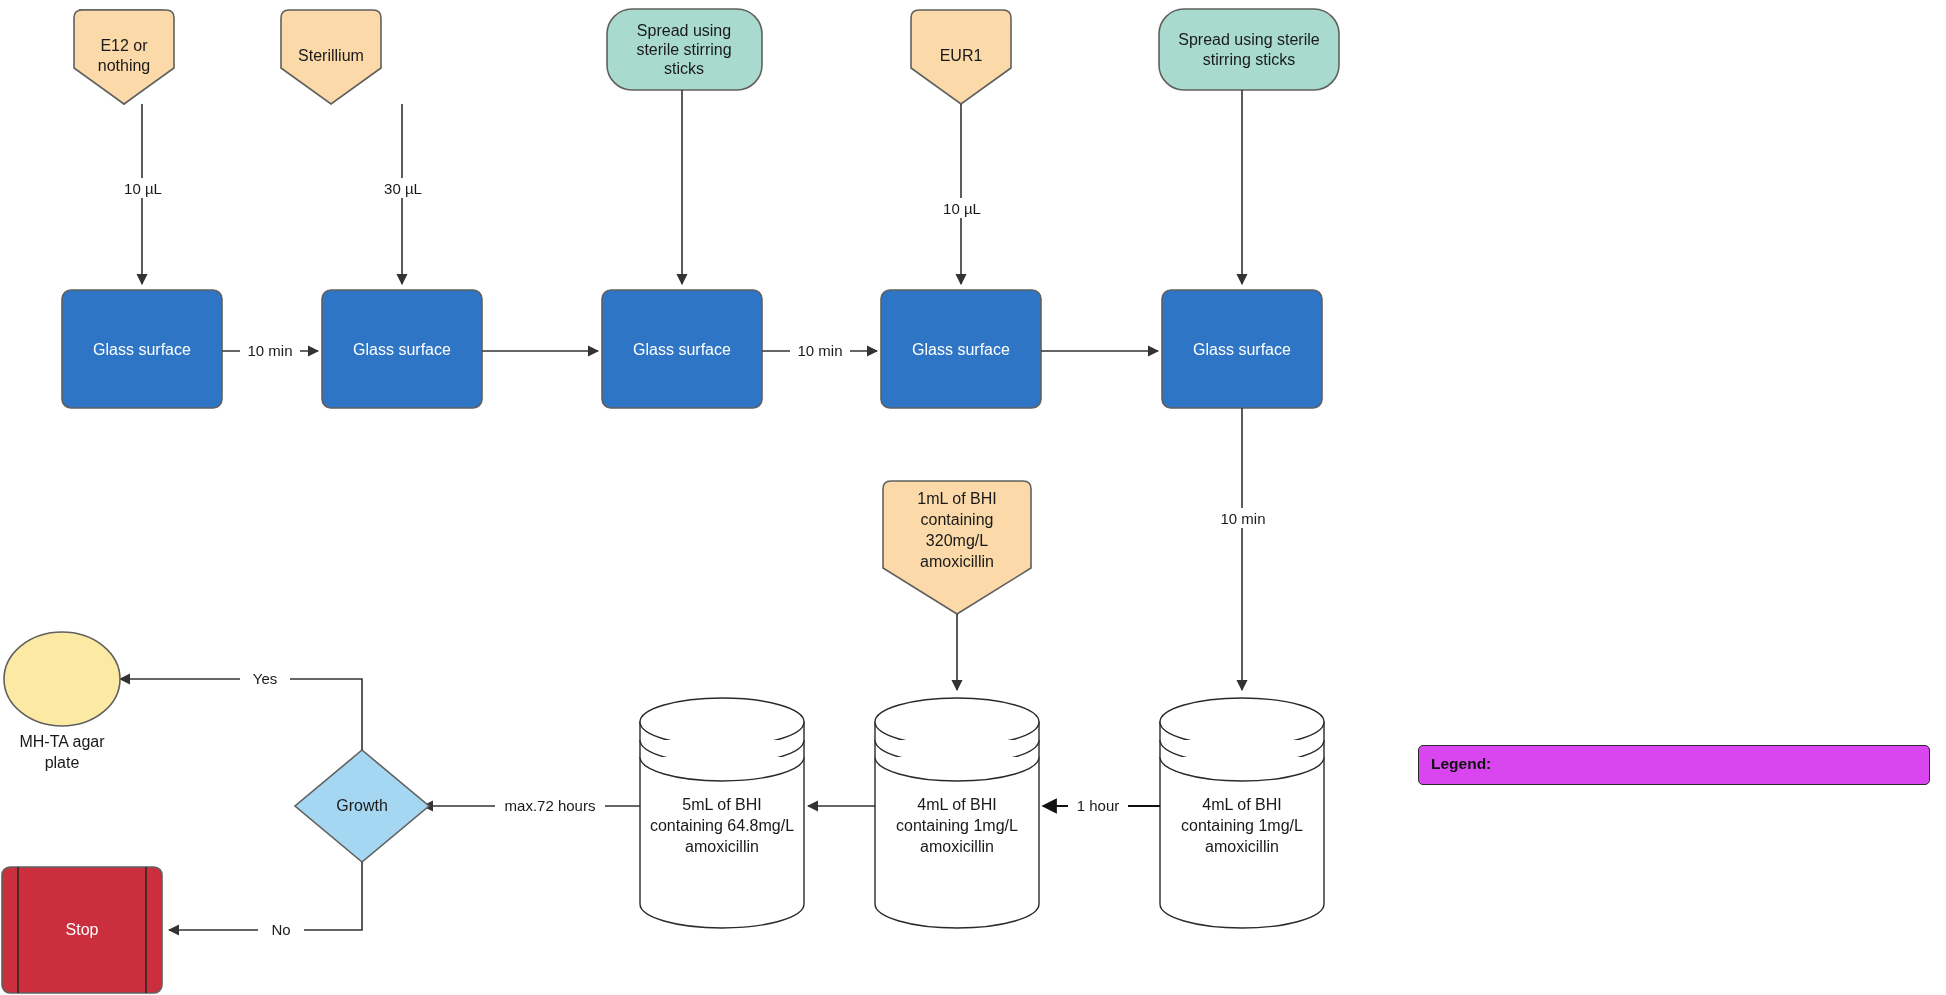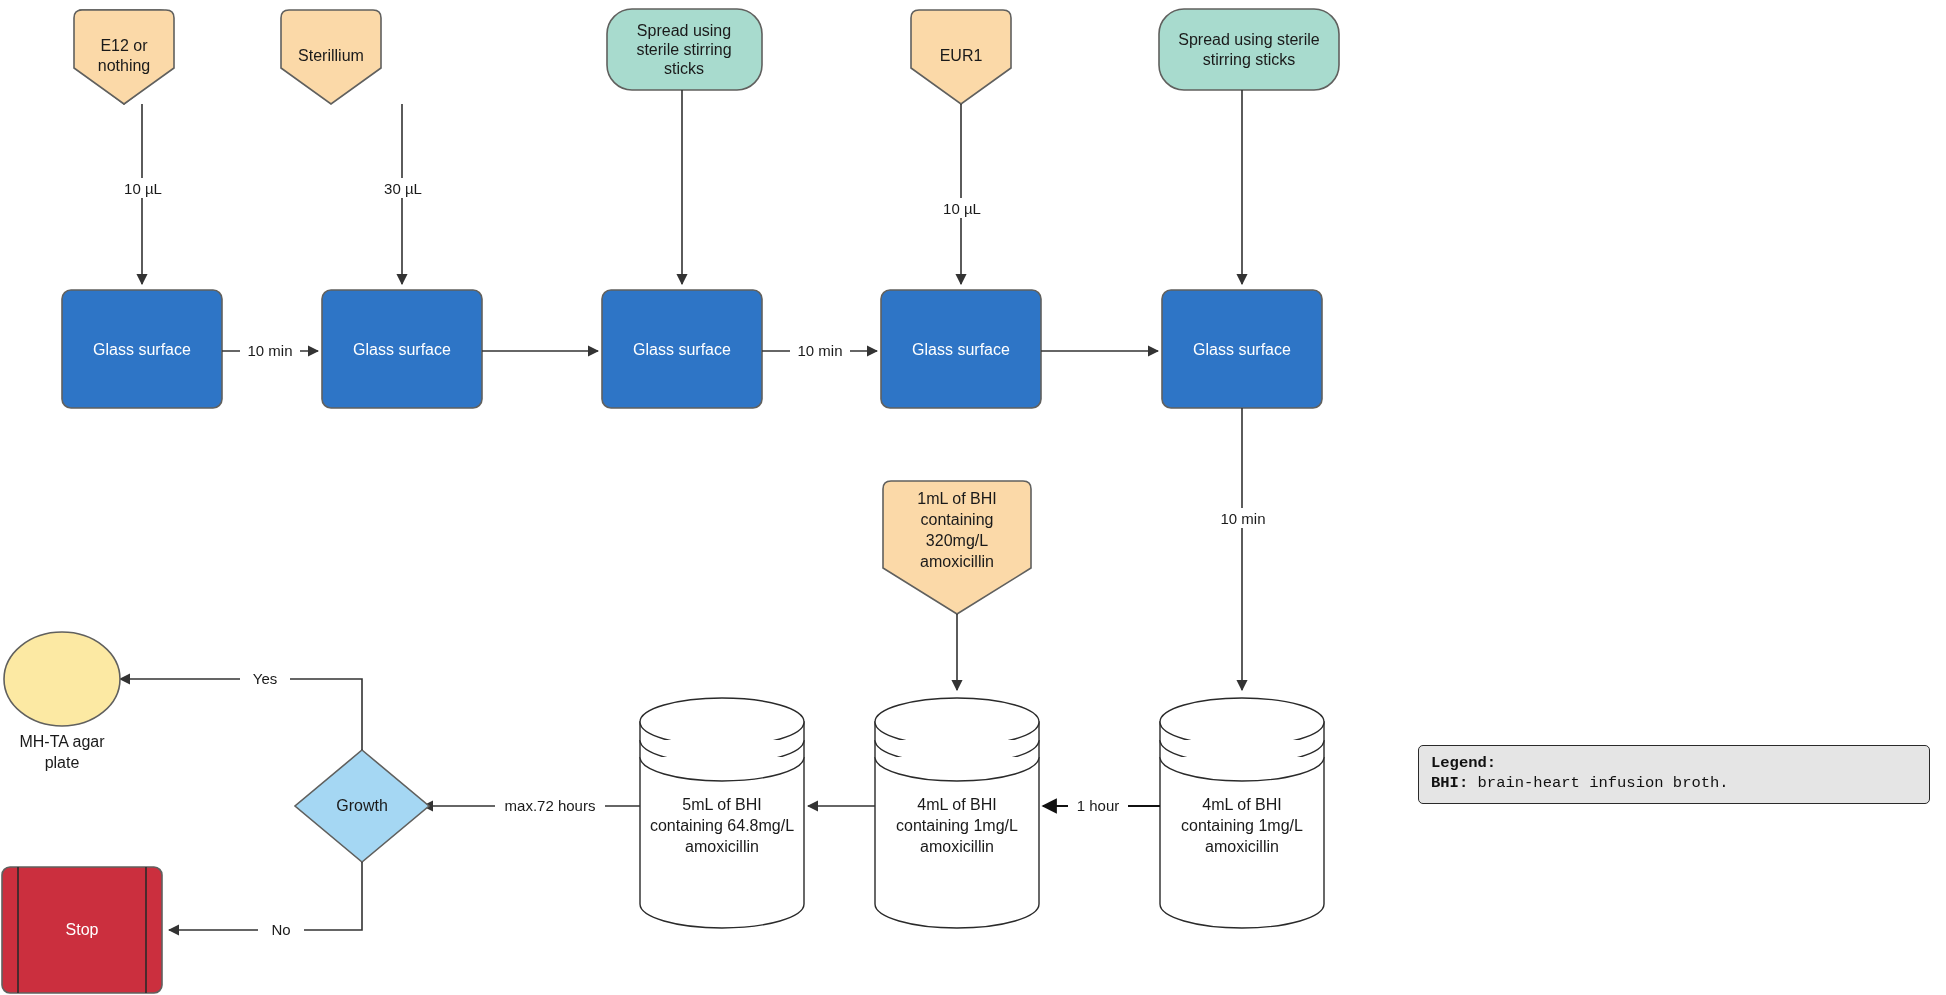--- a/index.html
+++ b/index.html
@@ -10,23 +10,23 @@
   .node-label{font-family:"Liberation Sans","DejaVu Sans",sans-serif;
               font-size:16px;fill:#1a1a1a;text-anchor:middle;dominant-baseline:middle;}
   .node-label.white{fill:#ffffff;}
   .edge-label{font-family:"Liberation Sans","DejaVu Sans",sans-serif;
               font-size:15px;fill:#1a1a1a;text-anchor:middle;dominant-baseline:middle;}
   .edge-line{stroke:#333333;stroke-width:1.6;fill:none;}
   .edge-line.bold{stroke:#111111;stroke-width:2.2;}
   .shape{stroke:#60605e;stroke-width:1.6;}
   .cyl{fill:#ffffff;stroke:#2a2a2a;stroke-width:1.4;}
   .legend-box{position:absolute;box-sizing:border-box;
-              border:1.5px solid #2a2a2a;border-radius:5px;background:#e5e5e5;
+              border:1.5px solid #2a2a2a;border-radius:5px;background:#d946ef;
               padding:8px 10px 10px 12px;
-              font-family:Liberation Mono, monospace;
+              font-family:Liberation Sans, sans-serif;
               font-size:15.5px;line-height:19.5px;color:#111111;}
   .legend-box b{font-weight:bold;}
   .legend-box i{font-style:italic;}
 </style>
 </head>
 <body>
 
 <div id="stage">
 
   <svg id="flow" viewBox="0 0 1946 995">
@@ -220,18 +220,15 @@
       <rect class="shape" fill="#CB2F3E" stroke="#2a2a2a" x="2" y="867" width="160" height="126" rx="8" ry="8"></rect>
       <line x1="18" y1="867" x2="18" y2="993" stroke="#2a2a2a" stroke-width="1.6"></line>
       <line x1="146" y1="867" x2="146" y2="993" stroke="#2a2a2a" stroke-width="1.6"></line>
       <text class="node-label white" x="82" y="931">Stop</text>
     </g>
 
   </svg>
 
   <div class="legend-box" style="left:1418px;top:745px;width:512px;">
     <div><b>Legend:</b></div>
-    <div>
-      <b>BHI:</b><span> </span><span>brain-heart infusion broth.</span>
-    </div>
   </div>
 
 </div>
 
 </body></html>

